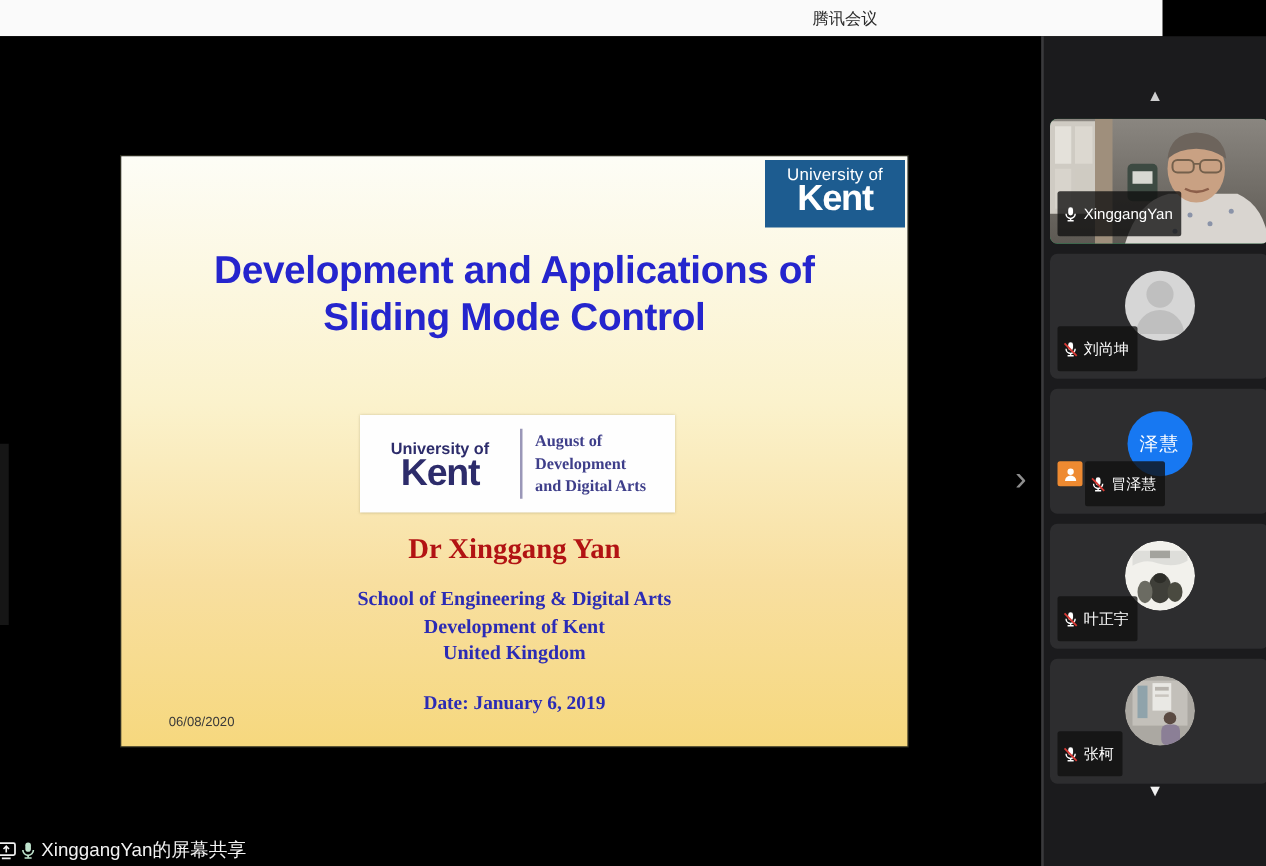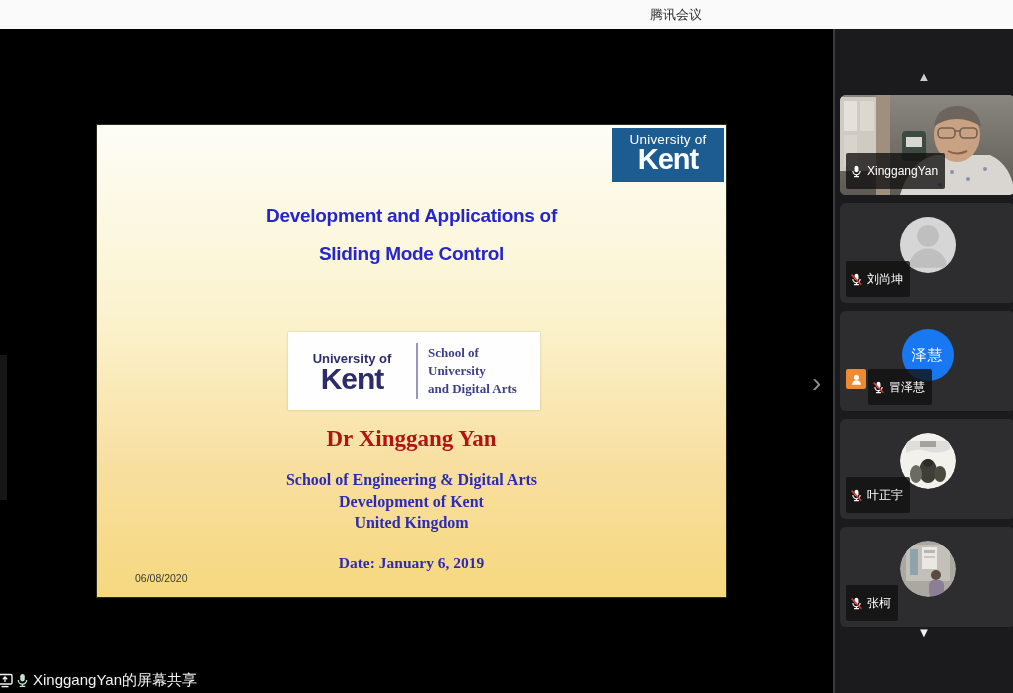--- a/index.html
+++ b/index.html
@@ -1,21 +1,21 @@
 <!DOCTYPE html>
 <html style="--accent-green: #2aab62; --avatar-blue: #1778f2; --host-orange: #ee8a31; --mute-red: #d93a35; --kent-blue: #1d5c90; --slide-title-blue: #2525cd; --slide-text-blue: #2b2bb5; --presenter-red: #b21313; --slide-bg-bottom: #f6d87e;"><head>
 <meta charset="utf-8">
 <style>
   * { margin:0; padding:0; box-sizing:border-box; }
   html,body { width:1013px; height:693px; overflow:hidden; background:#000;
               font-family:"Liberation Sans", sans-serif; }
   .stage { position:absolute; inset:0; width:1013px; height:693px; background:#000; }
 
   
-  .titlebar { position:absolute; left:0; top:0; width:1013px; height:29px; background:#fafafa; }
+  .titlebar { position:absolute; left:0; top:0; width:930px; height:29px; background:#fafafa; }
   .titlebar-text { position:absolute; left:650px; top:6px; font-size:13px; color:#2b2b2b; }
 
   
   .share-area { position:absolute; left:0; top:29px; width:833px; height:664px; background:#000; }
   .left-hover-strip { position:absolute; left:0; top:326px; width:7px; height:145px; background:#161616; }
   .slide { position:absolute; left:97px; top:96px; width:629px; height:472px;
            background:linear-gradient(180deg,#fdfdf6 0%, #fbf2cc 42%, #f8dfa0 72%, var(--slide-bg-bottom,#f6d87e) 100%);
            box-shadow:0 0 0 1px #2a2a1e; }
 
   
@@ -27,21 +27,21 @@
              transform:scale(0.95); }
 
   
   .kent-box { position:absolute; left:515px; top:3px; width:112px; height:54px;
               background:var(--kent-blue,#1d5c90); color:#fff; text-align:center; }
   .kent-box .k1 { font-size:13.5px; margin-top:4px; letter-spacing:0.2px; }
   .kent-box .k2 { font-size:29px; font-weight:bold; line-height:0.85; letter-spacing:-1px; }
 
   
   .slide-title { position:absolute; left:0; top:72px; width:100%; text-align:center;
-                 font-size:19px; font-weight:800; color:var(--slide-title-blue,#2525cd);
+                 font-size:31px; font-weight:800; color:var(--slide-title-blue,#2525cd);
                  line-height:38px; letter-spacing:-0.3px; }
 
   
   .school-box { position:absolute; left:191px; top:207px; width:252px; height:78px; background:#fefefe;
                 box-shadow:0 0 2px rgba(120,110,60,.35); display:flex; align-items:center; }
   .school-kent { width:128px; text-align:center; color:#2d2c6b; }
   .school-kent .k1 { font-size:13px; font-weight:bold; }
   .school-kent .k2 { font-size:30px; font-weight:bold; line-height:0.85; letter-spacing:-1px; }
   .school-divider { width:2px; height:56px; background:#9a97b8; }
   .school-name { flex:1; padding-left:10px; font-family:"Liberation Serif", serif; font-weight:bold;
@@ -135,22 +135,22 @@
         <div>Sliding Mode Control</div>
       </div>
 
       <div class="school-box">
         <div class="school-kent">
           <div class="k1">University of</div>
           <div class="k2">Kent</div>
         </div>
         <div class="school-divider"></div>
         <div class="school-name">
-          <div>School of</div>
-          <div>University</div>
+          <div>August of</div>
+          <div>Development</div>
           <div>and Digital Arts</div>
         </div>
       </div>
 
       <div class="presenter">Dr Xinggang Yan</div>
       <div class="affil">
         <div>School of Engineering &amp; Digital Arts</div>
         <div>Development of Kent</div>
         <div>United Kingdom</div>
       </div>

